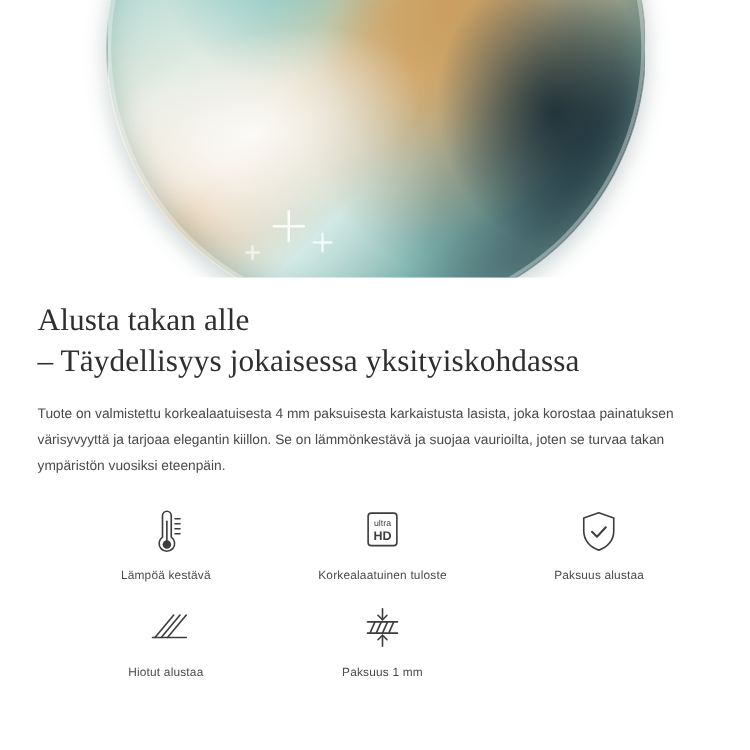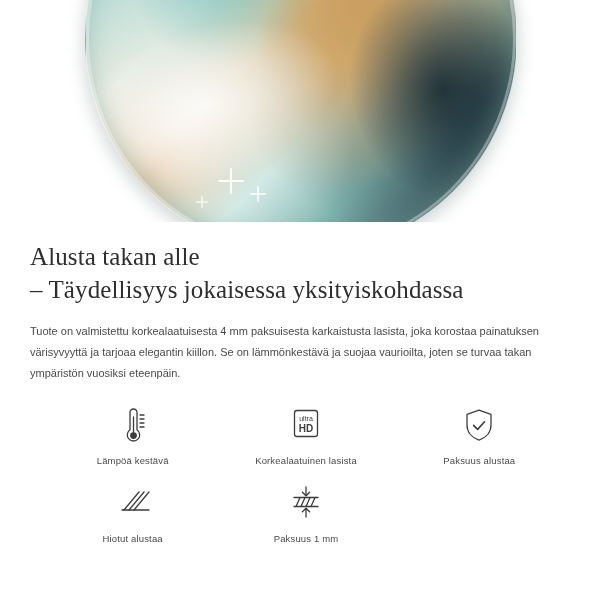--- a/index.html
+++ b/index.html
@@ -195,21 +195,21 @@
     </div>
 
     <div class="feature">
       <div class="ico">
         <svg width="40" height="38" viewBox="0 0 40 38">
           <rect x="8.5" y="4.5" width="23" height="26" rx="2.5" fill="none" stroke="#3d3d3d" stroke-width="1.3"></rect>
           <text x="20" y="15" text-anchor="middle" font-family="Liberation Sans, sans-serif" font-size="7" fill="#3d3d3d">ultra</text>
           <text x="20" y="26" text-anchor="middle" font-family="Liberation Sans, sans-serif" font-size="10" font-weight="bold" fill="#3d3d3d">HD</text>
         </svg>
       </div>
-      <div class="caption">Korkealaatuinen lasista</div>
+      <div class="caption">Korkealaatuinen tuloste</div>
     </div>
 
     <div class="feature">
       <div class="ico">
         <svg width="34" height="40" viewBox="0 0 34 40">
           <path d="M17 4.2 29 8.4v10.3c0 7.7-5.1 13.2-12 15.4-6.9-2.2-12-7.7-12-15.4V8.4z" fill="none" stroke="#3d3d3d" stroke-width="1.3" stroke-linejoin="round"></path>
           <path d="M11.6 19.4l4 4 7-7.6" fill="none" stroke="#3d3d3d" stroke-width="1.6" stroke-linecap="round" stroke-linejoin="round"></path>
         </svg>
       </div>
       <div class="caption">Paksuus alustaa</div>

